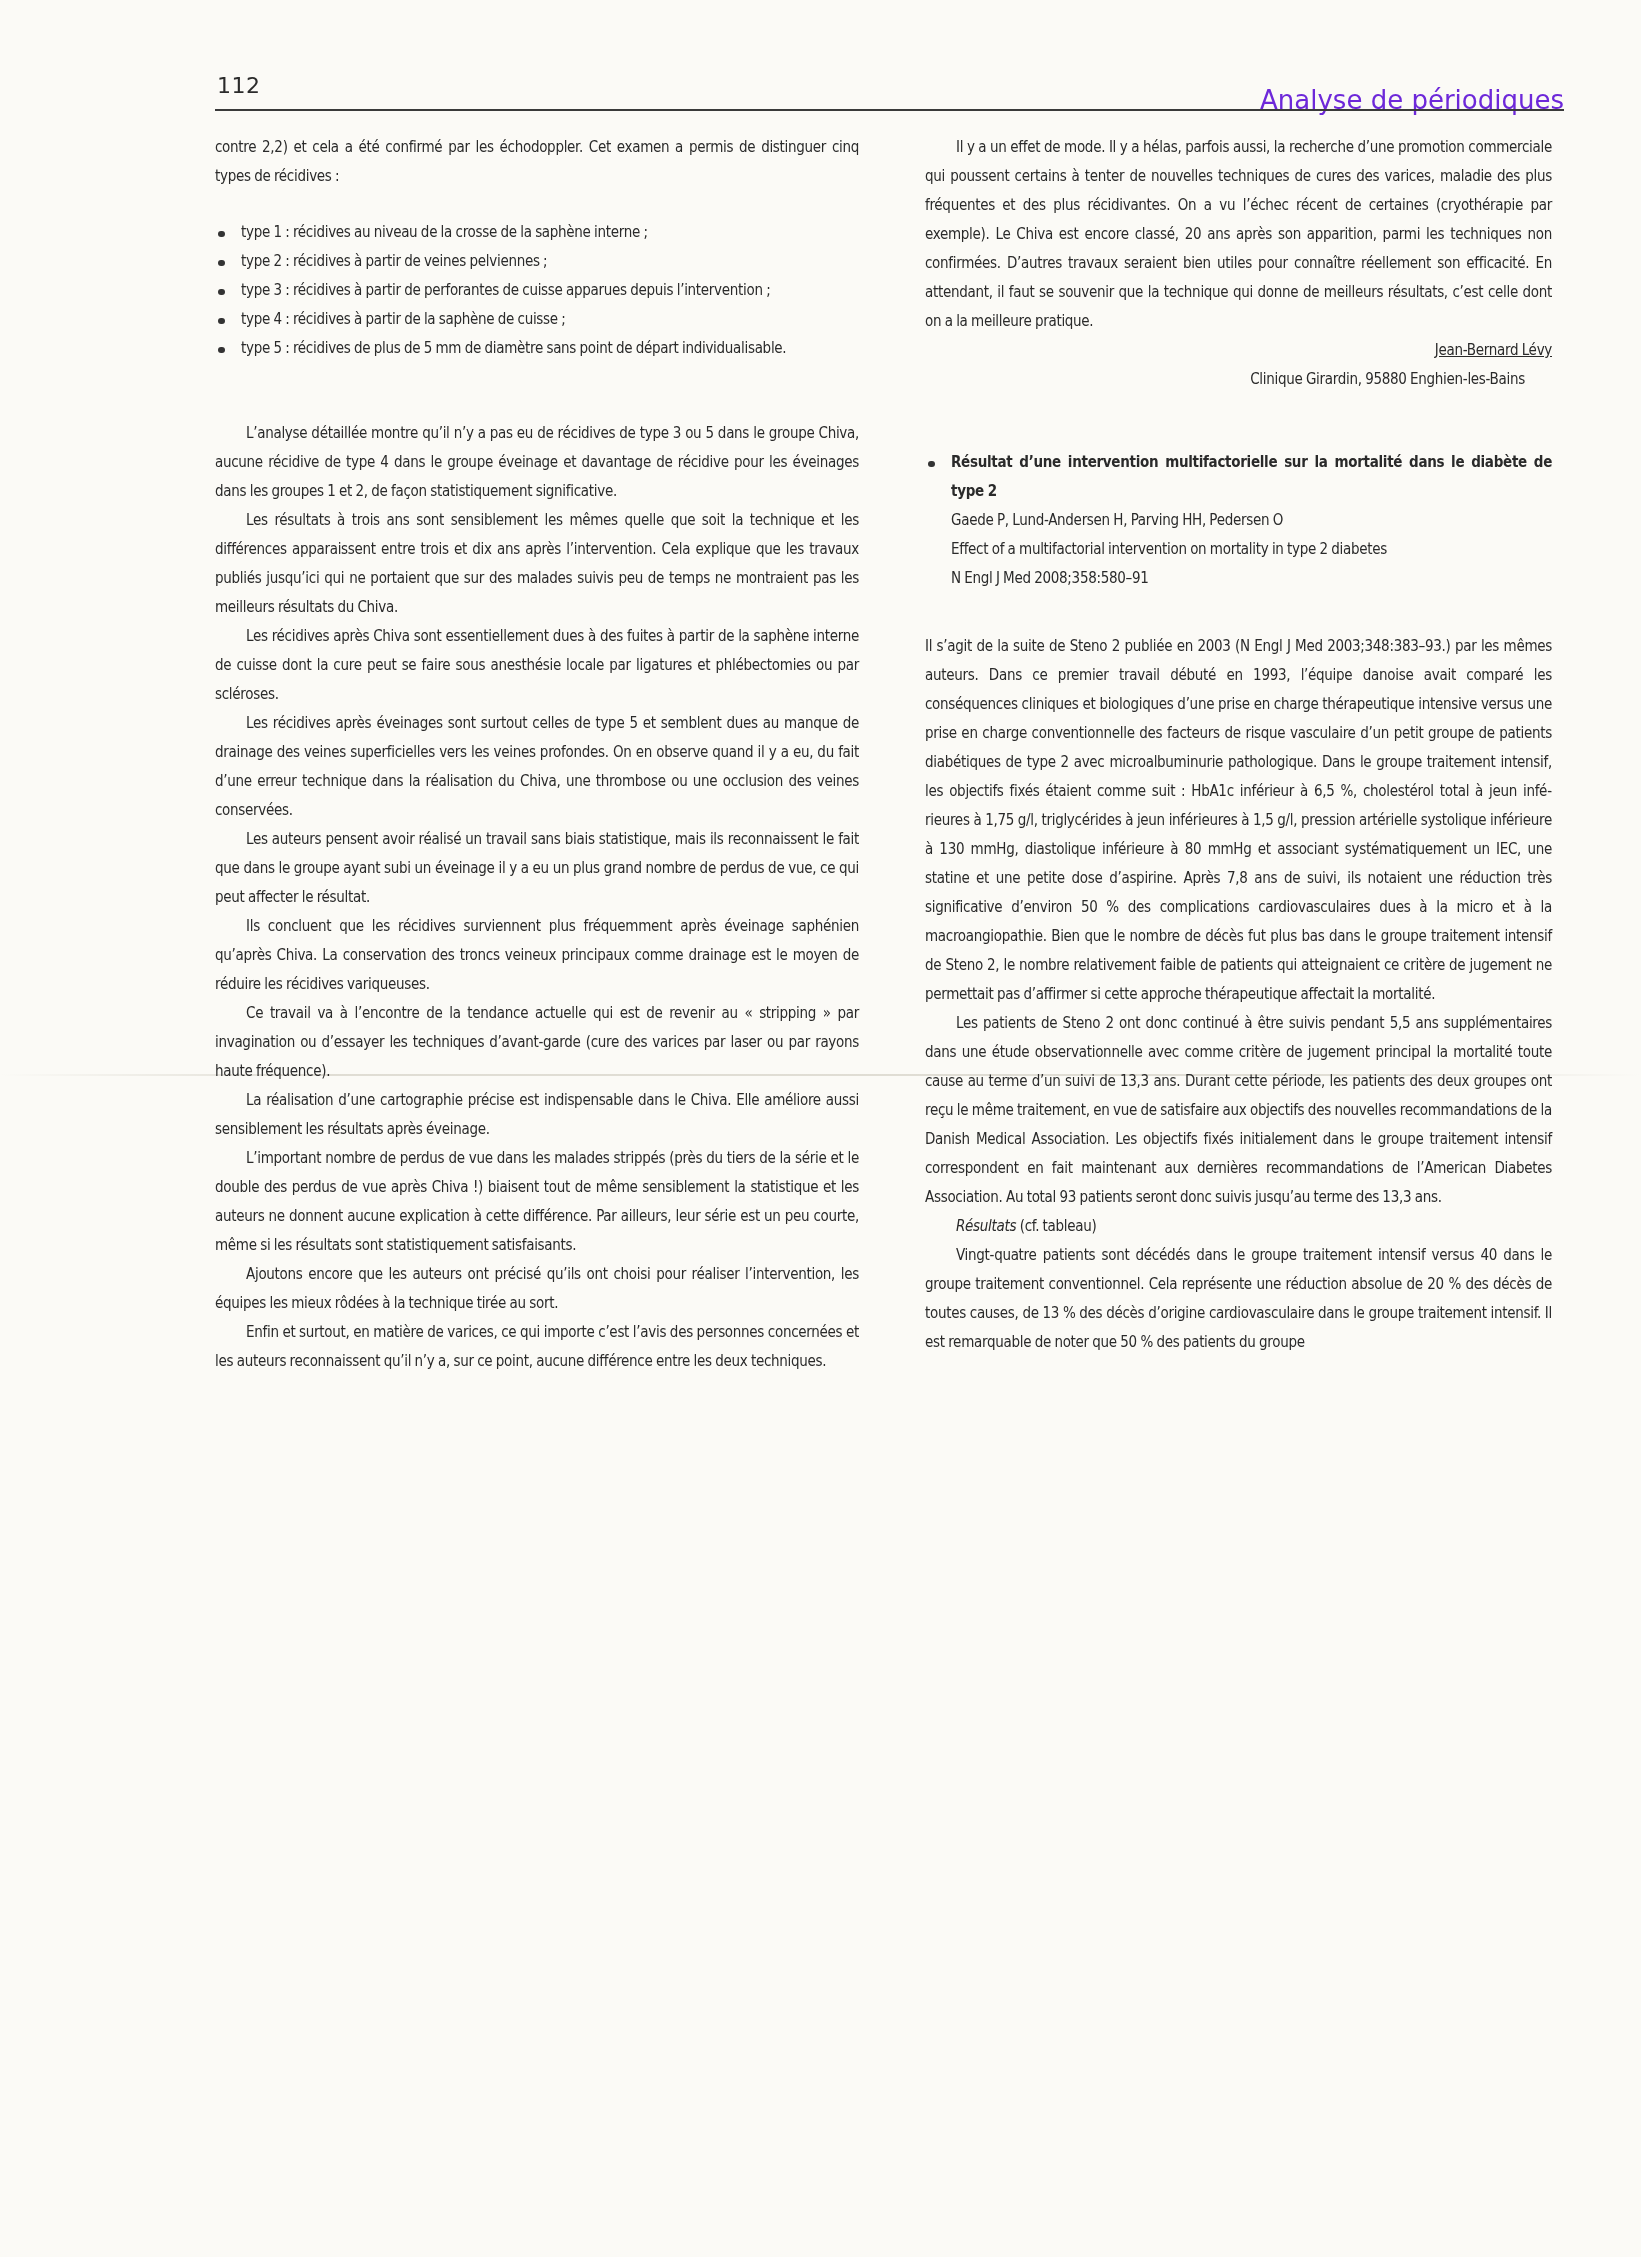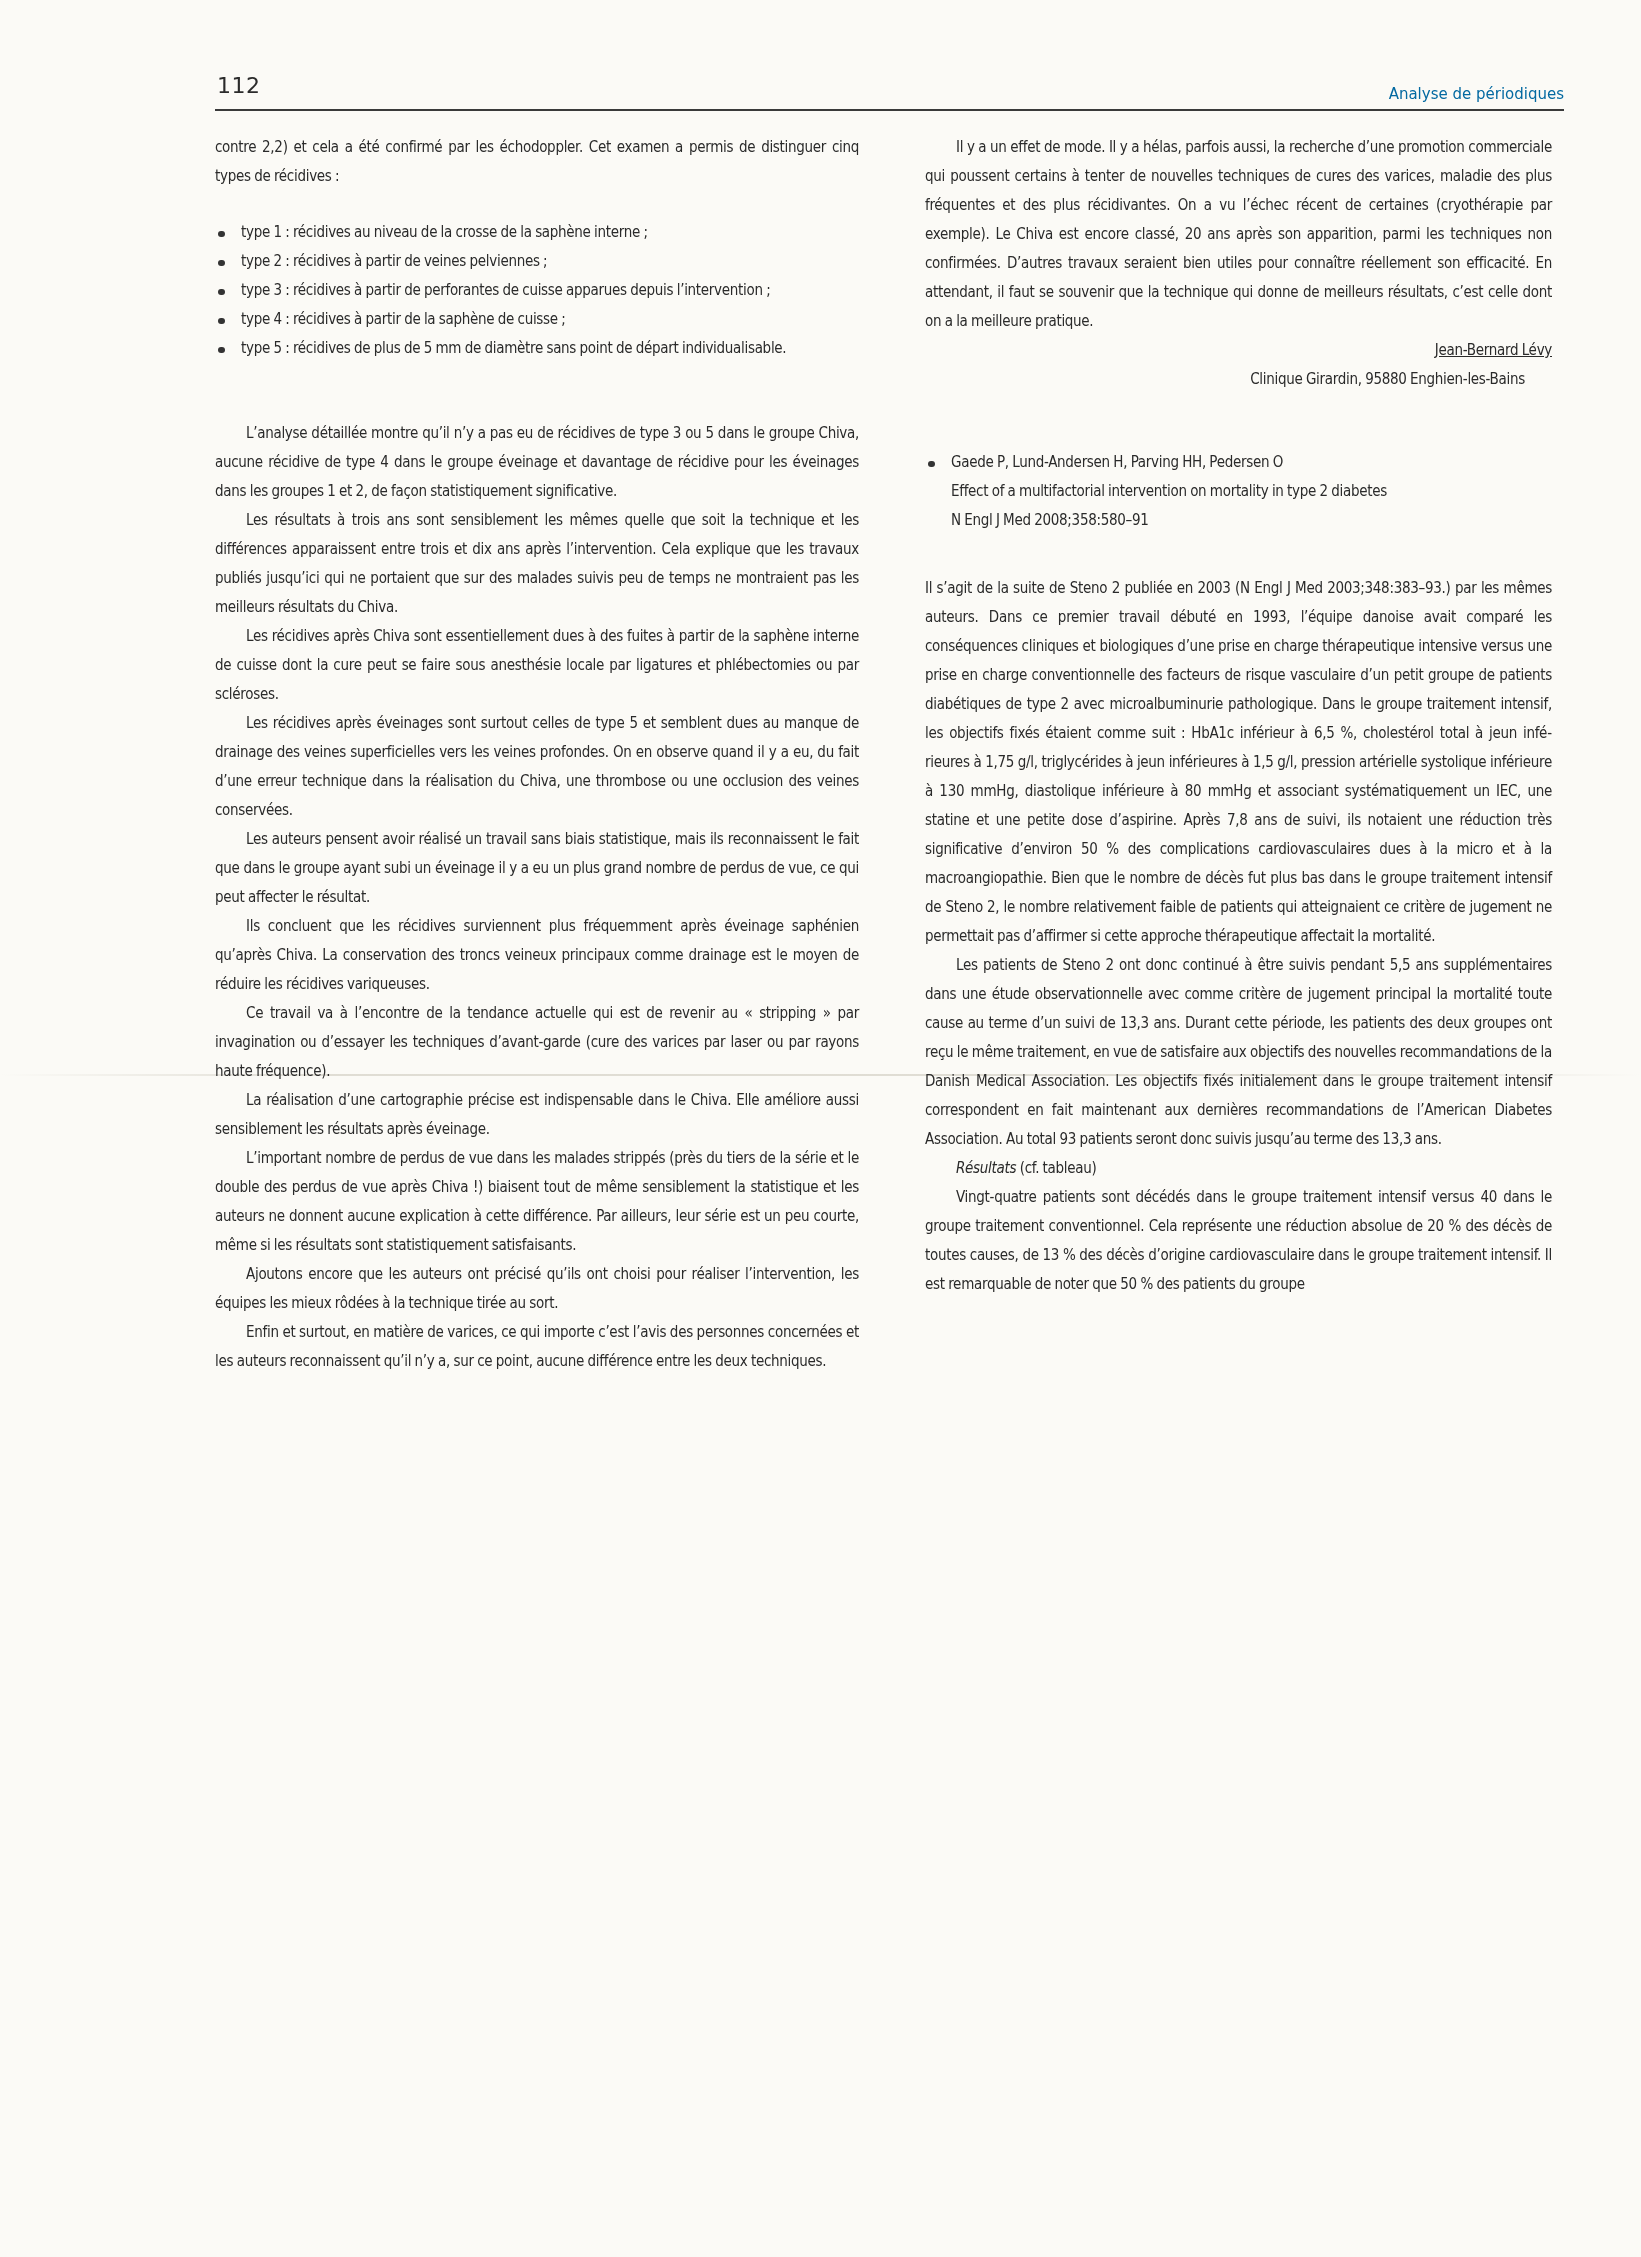--- a/index.html
+++ b/index.html
@@ -10,21 +10,21 @@
       overflow: hidden;
       color: #2a2a2a;
       font-family: "DejaVu Sans", sans-serif;
     }
     .page-number {
       position: absolute; left: 217px; top: 73px;
       font-size: 22px; letter-spacing: 0.5px; color: #2b2b2b;
     }
     .running-head {
       position: absolute; right: 77px; top: 85px;
-      font-size: 15px; color: #0369a1;
+      font-size: 26px; color: #6d28d9;
     }
     .header-rule {
       position: absolute; left: 215px; top: 109px; width: 1349px; height: 1.9px;
       background: #3a3a3a;
     }
     .column {
       position: absolute; top: 133px;
       font-size: 15px; line-height: 29px;
       text-align: justify; hyphens: manual;
       font-stretch: condensed;
@@ -92,20 +92,21 @@
     <p class="indent">Ajoutons encore que les auteurs ont précisé qu’ils ont choisi pour réaliser l’intervention, les équipes les mieux rôdées à la technique tirée au sort.</p>
     <p class="indent">Enfin et surtout, en matière de varices, ce qui importe c’est l’avis des personnes concernées et les auteurs recon­naissent qu’il n’y a, sur ce point, aucune différence entre les deux techniques.</p>
   </div>
 
   <div class="column col-right">
     <p class="indent">Il y a un effet de mode. Il y a hélas, parfois aussi, la recherche d’une promotion commerciale qui poussent cer­tains à tenter de nouvelles techniques de cures des varices, maladie des plus fréquentes et des plus récidivantes. On a vu l’échec récent de certaines (cryothérapie par exemple). Le Chiva est encore classé, 20 ans après son apparition, parmi les techniques non confirmées. D’autres travaux seraient bien utiles pour connaître réellement son efficacité. En attendant, il faut se souvenir que la technique qui donne de meilleurs résultats, c’est celle dont on a la meilleure pratique.</p>
     <p class="signature">Jean-Bernard Lévy</p>
     <p class="sig-affil">Clinique Girardin, 95880 Enghien-les-Bains</p>
 
     <div class="ref-block">
+      <p class="ref-title">Résultat d’une intervention multifactorielle sur la mor­talité dans le diabète de type 2</p>
       <p class="ref-line">Gaede P, Lund-Andersen H, Parving HH, Pedersen O</p>
       <p class="ref-line">Effect of a multifactorial intervention on mortality in type 2 diabetes</p>
       <p class="ref-line">N Engl J Med 2008;358:580–91</p>
     </div>
 
     <div class="ref-body">
       <p>Il s’agit de la suite de Steno 2 publiée en 2003 (N Engl J Med 2003;348:383–93.) par les mêmes auteurs. Dans ce premier travail débuté en 1993, l’équipe danoise avait comparé les conséquences cliniques et biologiques d’une prise en charge thérapeutique intensive versus une prise en charge conventionnelle des facteurs de risque vascu­laire d’un petit groupe de patients diabétiques de type 2 avec microalbuminurie pathologique. Dans le groupe trai­tement intensif, les objectifs fixés étaient comme suit : HbA1c inférieur à 6,5 %, cholestérol total à jeun infé­rieures à 1,75 g/l, triglycérides à jeun inférieures à 1,5 g/l, pression artérielle systolique inférieure à 130 mmHg, diasto­lique inférieure à 80 mmHg et associant systématiquement un IEC, une statine et une petite dose d’aspirine. Après 7,8 ans de suivi, ils notaient une réduction très significative d’environ 50 % des complications cardiovasculaires dues à la micro et à la macroangiopathie. Bien que le nombre de décès fut plus bas dans le groupe traitement intensif de Steno 2, le nombre relativement faible de patients qui atteignaient ce critère de jugement ne permettait pas d’affirmer si cette approche thérapeutique affectait la mortalité.</p>
       <p class="indent">Les patients de Steno 2 ont donc continué à être suivis pendant 5,5 ans supplémentaires dans une étude obser­vationnelle avec comme critère de jugement principal la mortalité toute cause au terme d’un suivi de 13,3 ans. Durant cette période, les patients des deux groupes ont reçu le même traitement, en vue de satisfaire aux objec­tifs des nouvelles recommandations de la Danish Medical Association. Les objectifs fixés initialement dans le groupe traitement intensif correspondent en fait maintenant aux dernières recommandations de l’American Diabetes Associa­tion. Au total 93 patients seront donc suivis jusqu’au terme des 13,3 ans.</p>
       <p class="indent"><span class="ital">Résultats</span><span> (cf. tableau)</span></p>
       <p class="indent">Vingt-quatre patients sont décédés dans le groupe traitement intensif versus 40 dans le groupe traitement conventionnel. Cela représente une réduction absolue de 20 % des décès de toutes causes, de 13 % des décès d’origine cardiovasculaire dans le groupe traitement intensif. Il est remarquable de noter que 50 % des patients du groupe</p>

